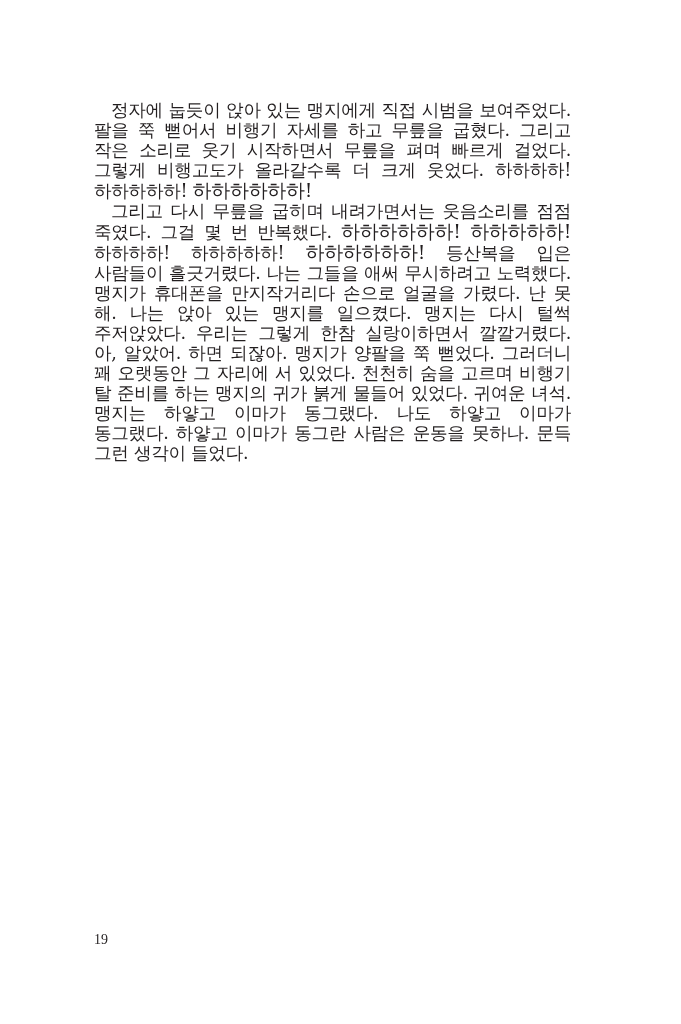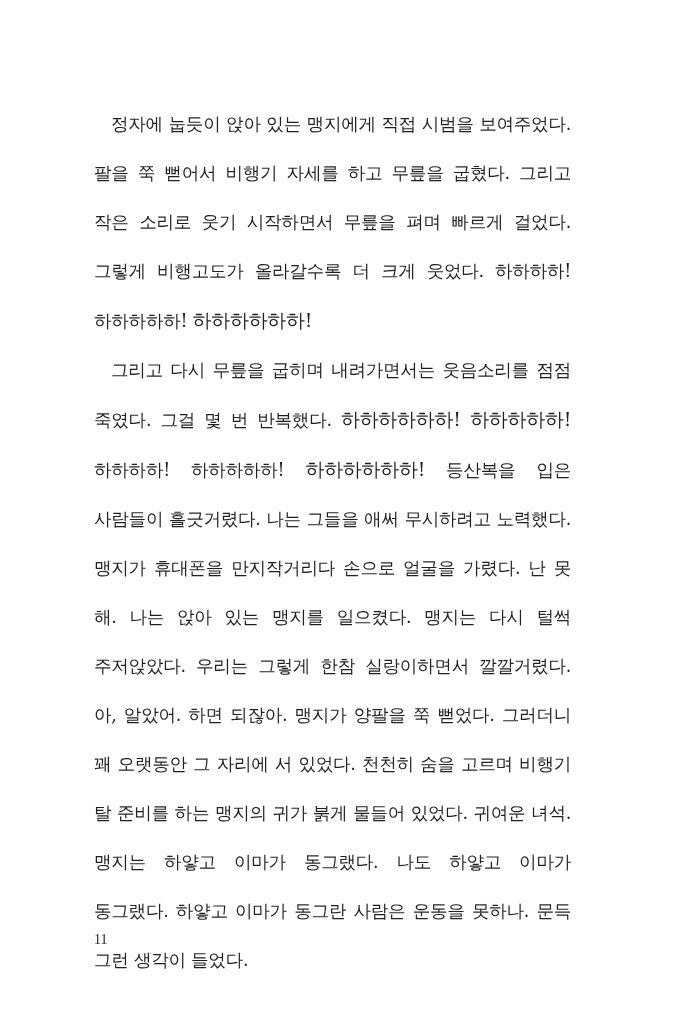--- a/index.html
+++ b/index.html
@@ -17,21 +17,21 @@
     }
     .page-body {
       position: absolute;
       left: 94px;
       top: 100px;
       width: 477px;
     }
     .paragraph {
       margin: 0;
       font-size: 17.6px;
-      line-height: 49px;
+      line-height: 20px;
       text-align: justify;
       text-align-last: left;
       word-break: keep-all;
       letter-spacing: -0.3px;
     }
     .paragraph .indent {
       display: inline-block;
       width: 17px;
     }
     .laugh {
@@ -51,13 +51,13 @@
 
 <div class="page-body">
   <p class="paragraph">
     <span class="indent"></span><span>정자에 눕듯이 앉아 있는 맹지에게 직접 시범을 보여주었다. 팔을 쭉 뻗어서 비행기 자세를 하고 무릎을 굽혔다. 그리고 작은 소리로 웃기 시작하면서 무릎을 펴며 빠르게 걸었다. 그렇게 비행고도가 올라갈수록 더 크게 웃었다. </span><span>하하하하! 하하하하하! </span><span class="laugh">하하하하하하!</span>
   </p>
   <p class="paragraph">
     <span class="indent"></span><span>그리고 다시 무릎을 굽히며 내려가면서는 웃음소리를 점점 죽였다. 그걸 몇 번 반복했다. </span><span class="laugh">하하하하하하! 하하하하하! </span><span>하하하하! 하하하하하! </span><span class="laugh">하하하하하하!</span><span> 등산복을 입은 사람들이 흘긋거렸다. 나는 그들을 애써 무시하려고 노력했다. 맹지가 휴대폰을 만지작거리다 손으로 얼굴을 가렸다. 난 못 해. 나는 앉아 있는 맹지를 일으켰다. 맹지는 다시 털썩 주저앉았다. 우리는 그렇게 한참 실랑이하면서 깔깔거렸다. 아, 알았어. 하면 되잖아. 맹지가 양팔을 쭉 뻗었다. 그러더니 꽤 오랫동안 그 자리에 서 있었다. 천천히 숨을 고르며 비행기 탈 준비를 하는 맹지의 귀가 붉게 물들어 있었다. 귀여운 녀석. 맹지는 하얗고 이마가 동그랬다. 나도 하얗고 이마가 동그랬다. 하얗고 이마가 동그란 사람은 운동을 못하나. 문득 그런 생각이 들었다.</span>
   </p>
 </div>
 
-<div class="page-number">11</div>
+<div class="page-number">19</div>
 
 </body></html>

